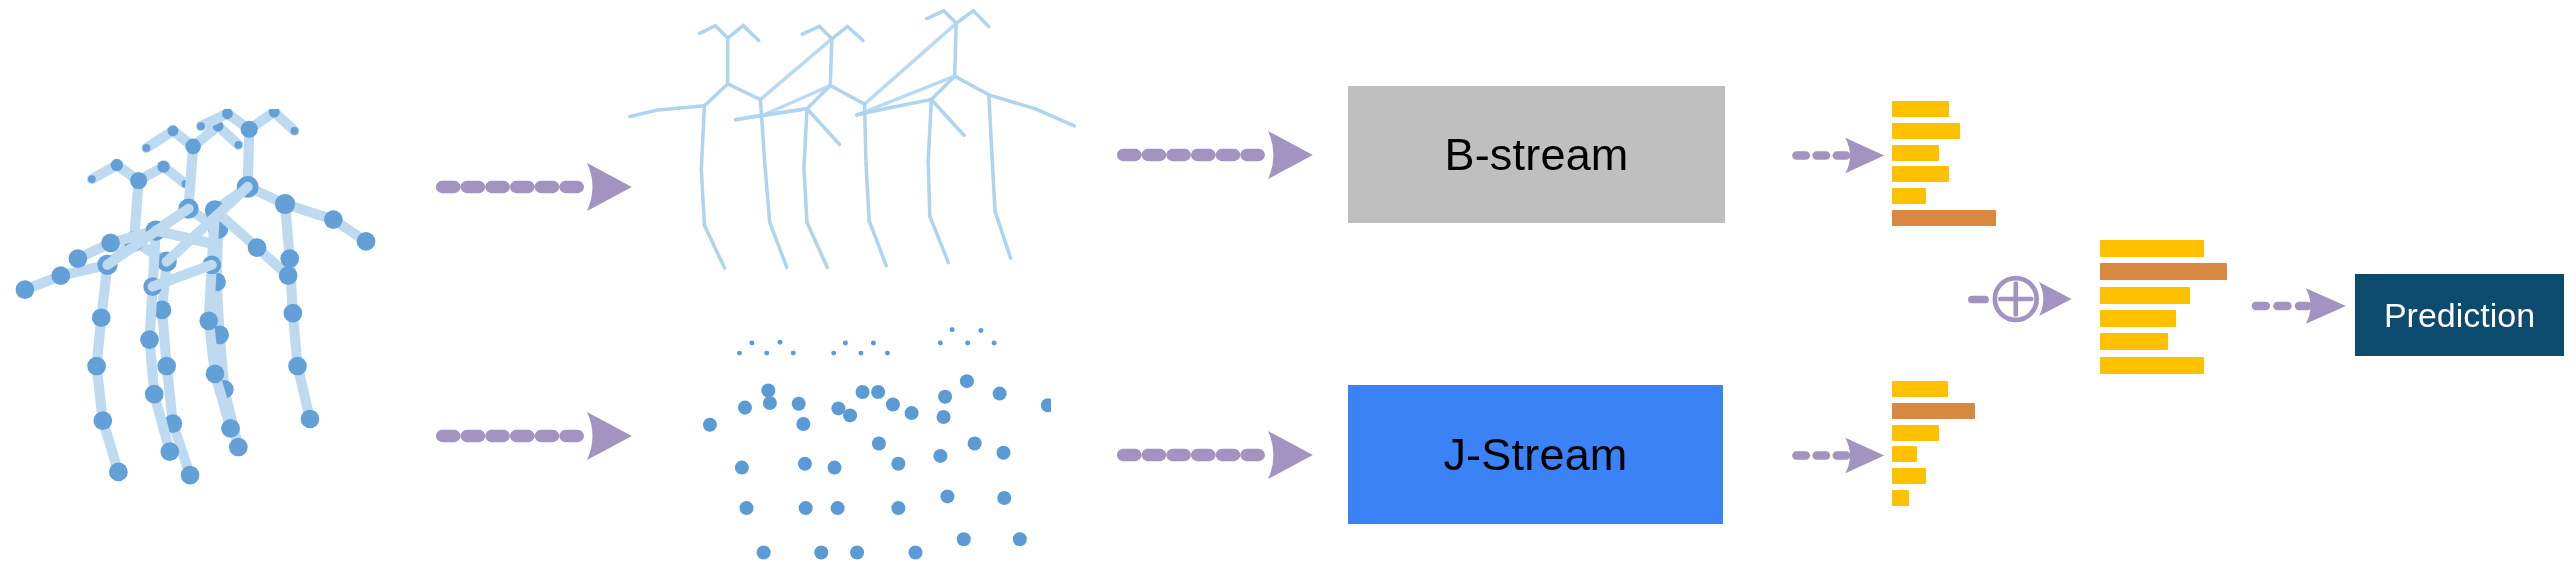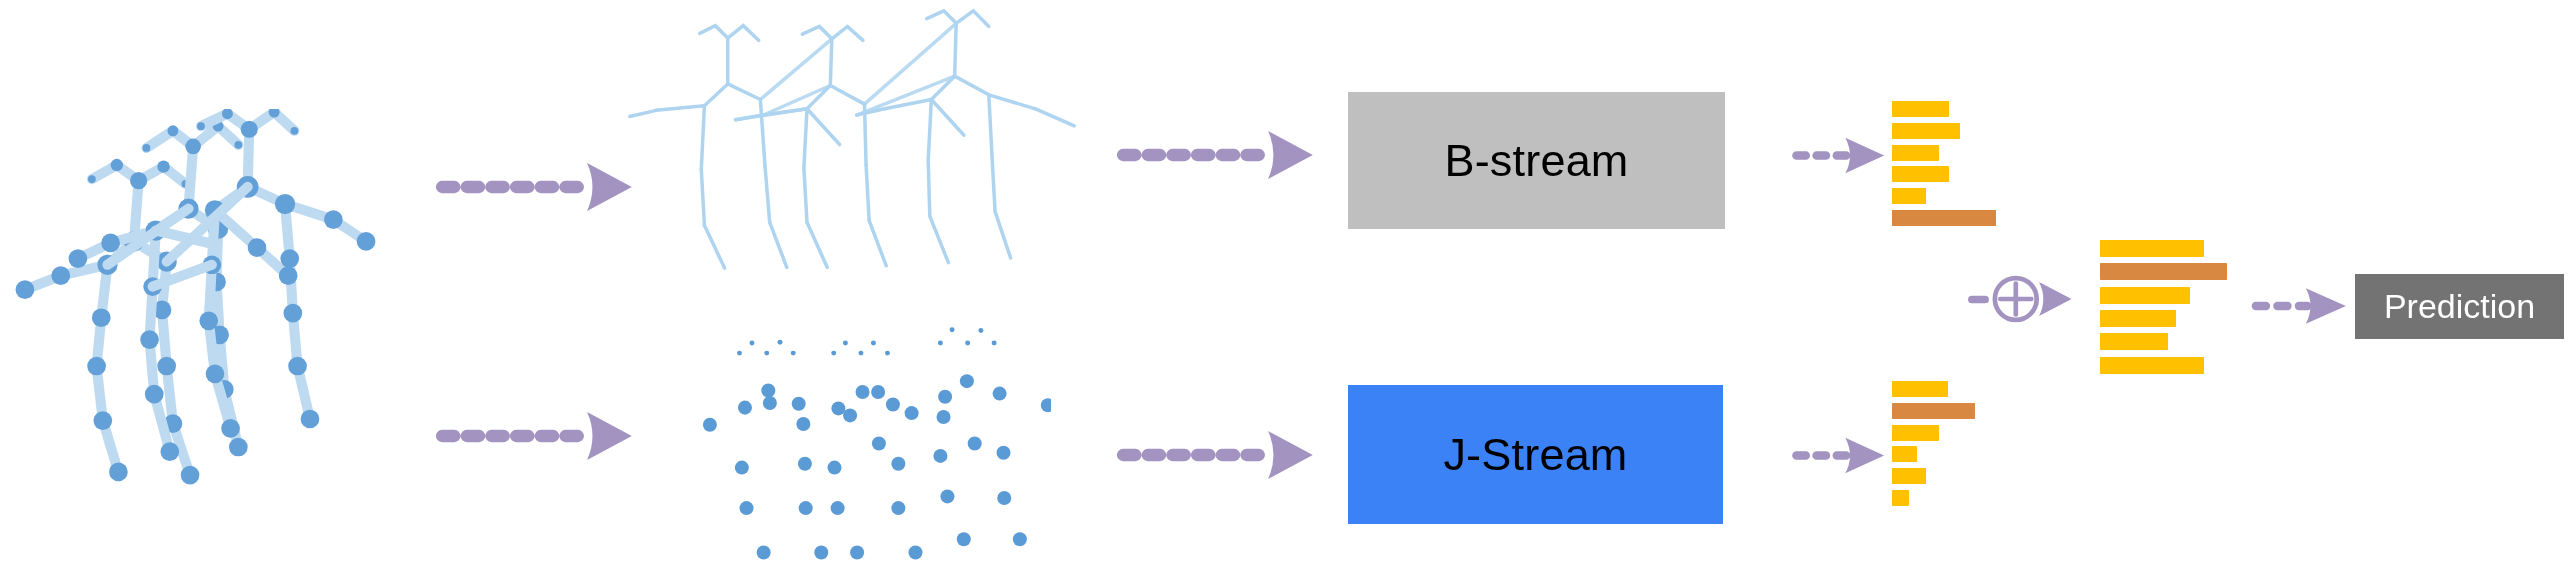--- a/index.html
+++ b/index.html
@@ -6,26 +6,26 @@
   body{font-family:"Liberation Sans","DejaVu Sans",sans-serif;}
   #stage{position:relative;width:2576px;height:565px;background:#ffffff;overflow:hidden;}
   .abs{position:absolute;}
 
   
   .proc-box{
     display:flex;align-items:center;justify-content:center;
     font-size:45px;color:#000000;letter-spacing:0.2px;
     font-family:"Liberation Sans","DejaVu Sans",sans-serif;
   }
-  #b-stream-box{left:1348px;top:92px;width:377px;height:137px;background:#BFBFBF;}
+  #b-stream-box{left:1348px;top:86px;width:377px;height:137px;background:#BFBFBF;}
   #j-stream-box{left:1348px;top:385px;width:375px;height:139px;background:#3b82f6;}
 
   
   #prediction-box{
-    left:2355px;top:274px;width:209px;height:65px;background:#737373;
+    left:2355px;top:274px;width:209px;height:82px;background:#0c4a6e;
     display:flex;align-items:center;justify-content:center;
     font-size:34px;color:#FFFFFF;
   }
 
   
   .dash-arrow{display:block;overflow:visible;}
 
   
   .bar{position:absolute;border-radius:0.8px;}
 

